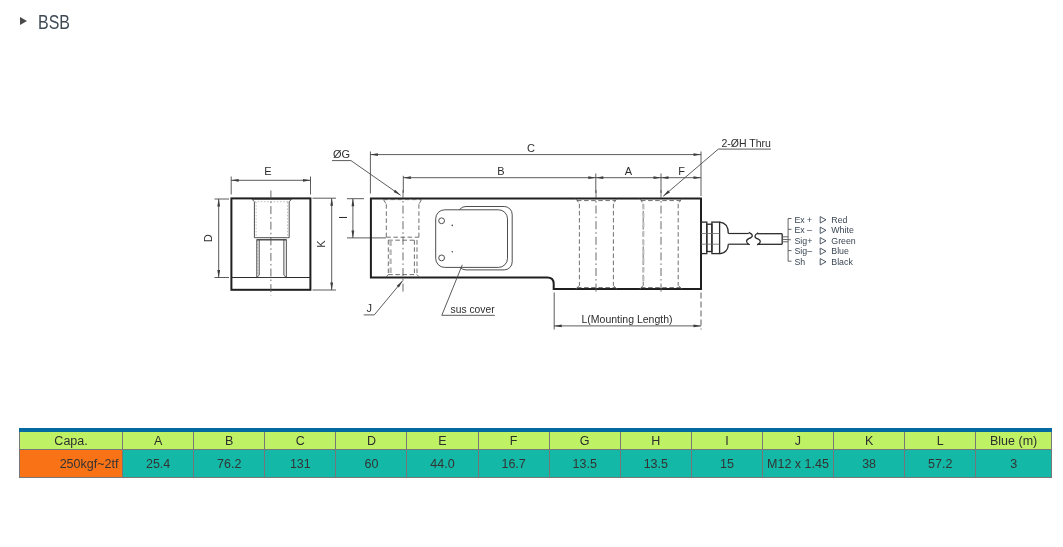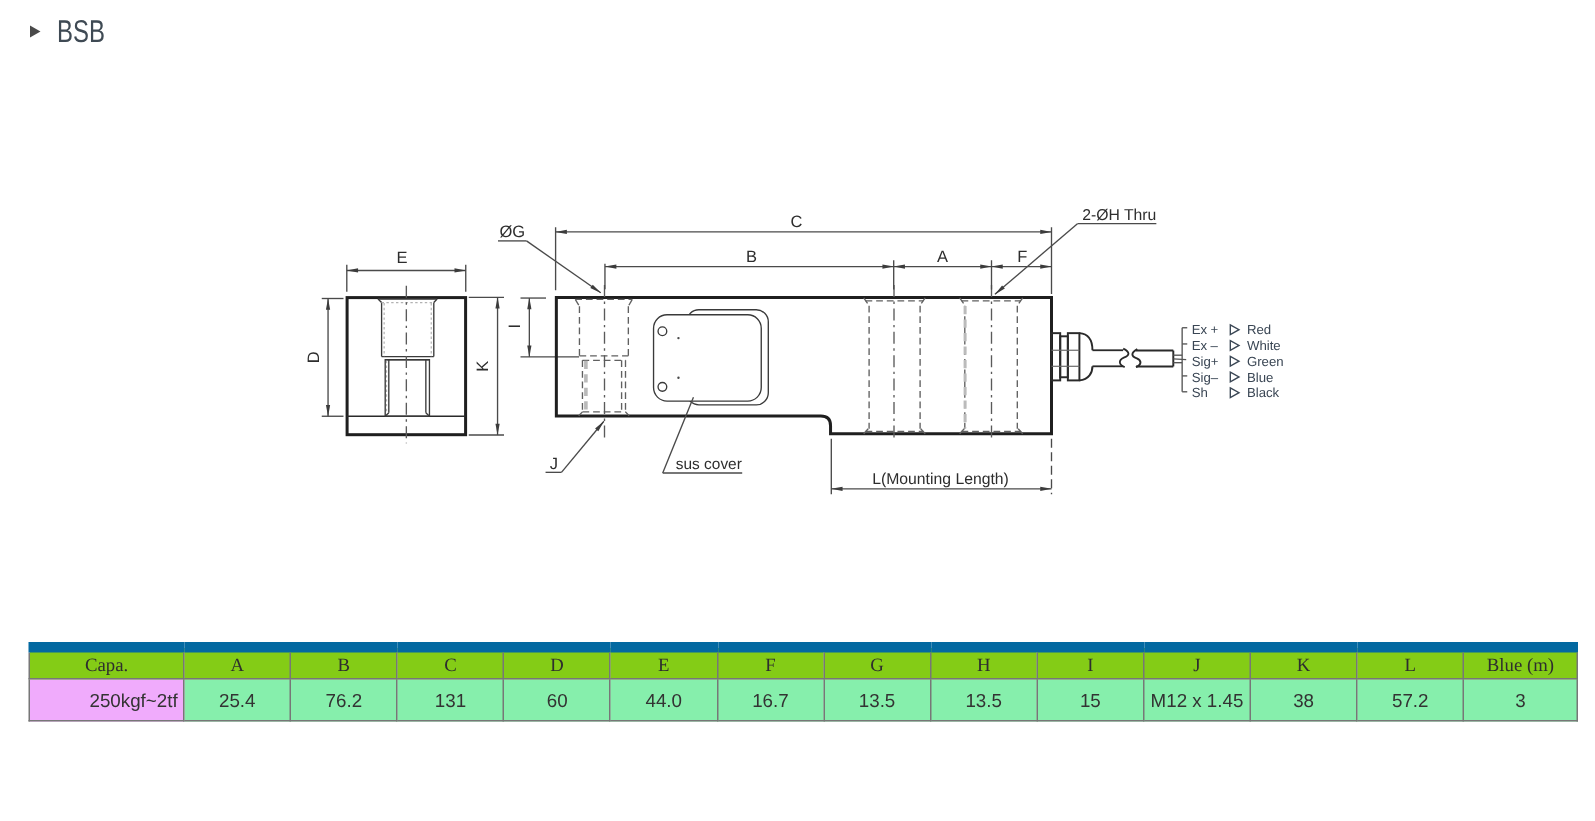--- a/index.html
+++ b/index.html
@@ -1,23 +1,23 @@
 <!DOCTYPE html>
 <html><head>
 <meta charset="utf-8">
 <style>
   html,body{margin:0;padding:0;background:#ffffff;}
   body{width:1063px;height:547px;position:relative;font-family:"Liberation Sans",sans-serif;overflow:hidden;}
   #tri{position:absolute;left:20px;top:16.8px;width:0;height:0;border-left:7.6px solid #4a4a4a;border-top:4.8px solid transparent;border-bottom:4.8px solid transparent;}
   #title{position:absolute;left:38px;top:11px;color:#3f4a54;font-size:21px;line-height:21px;transform:scaleX(0.76);transform-origin:0 0;}
   #drawing{position:absolute;left:0;top:0;}
   table.dim{position:absolute;left:19px;top:428px;border-collapse:collapse;table-layout:fixed;font-size:12.5px;color:#333;}
-  table.dim td{border:1px solid #777;text-align:center;padding:0;height:27px;background:#86efac;}
-  table.dim tr.hd td{background:#84cc16;height:17px;color:#2e2e2e;border-top:7px solid #0369a1;font-family:Liberation Serif, serif;}
-  table.dim td.c1{background:#f0abfc;padding-left:36px;}
+  table.dim td{border:1px solid #777;text-align:center;padding:0;height:27px;background:#14b8a6;}
+  table.dim tr.hd td{background:#bef264;height:17px;color:#2e2e2e;border-top:4px solid #0369a1;}
+  table.dim td.c1{background:#f97316;padding-left:36px;}
   table.dim tr.last td{border-bottom:2.5px solid #3a3a3a;}
 </style>
 </head>
 <body>
 
 <div id="tri"></div>
 
 <div id="title">BSB</div>
 
 <svg id="drawing" width="1063" height="420" viewBox="0 0 1063 420">

